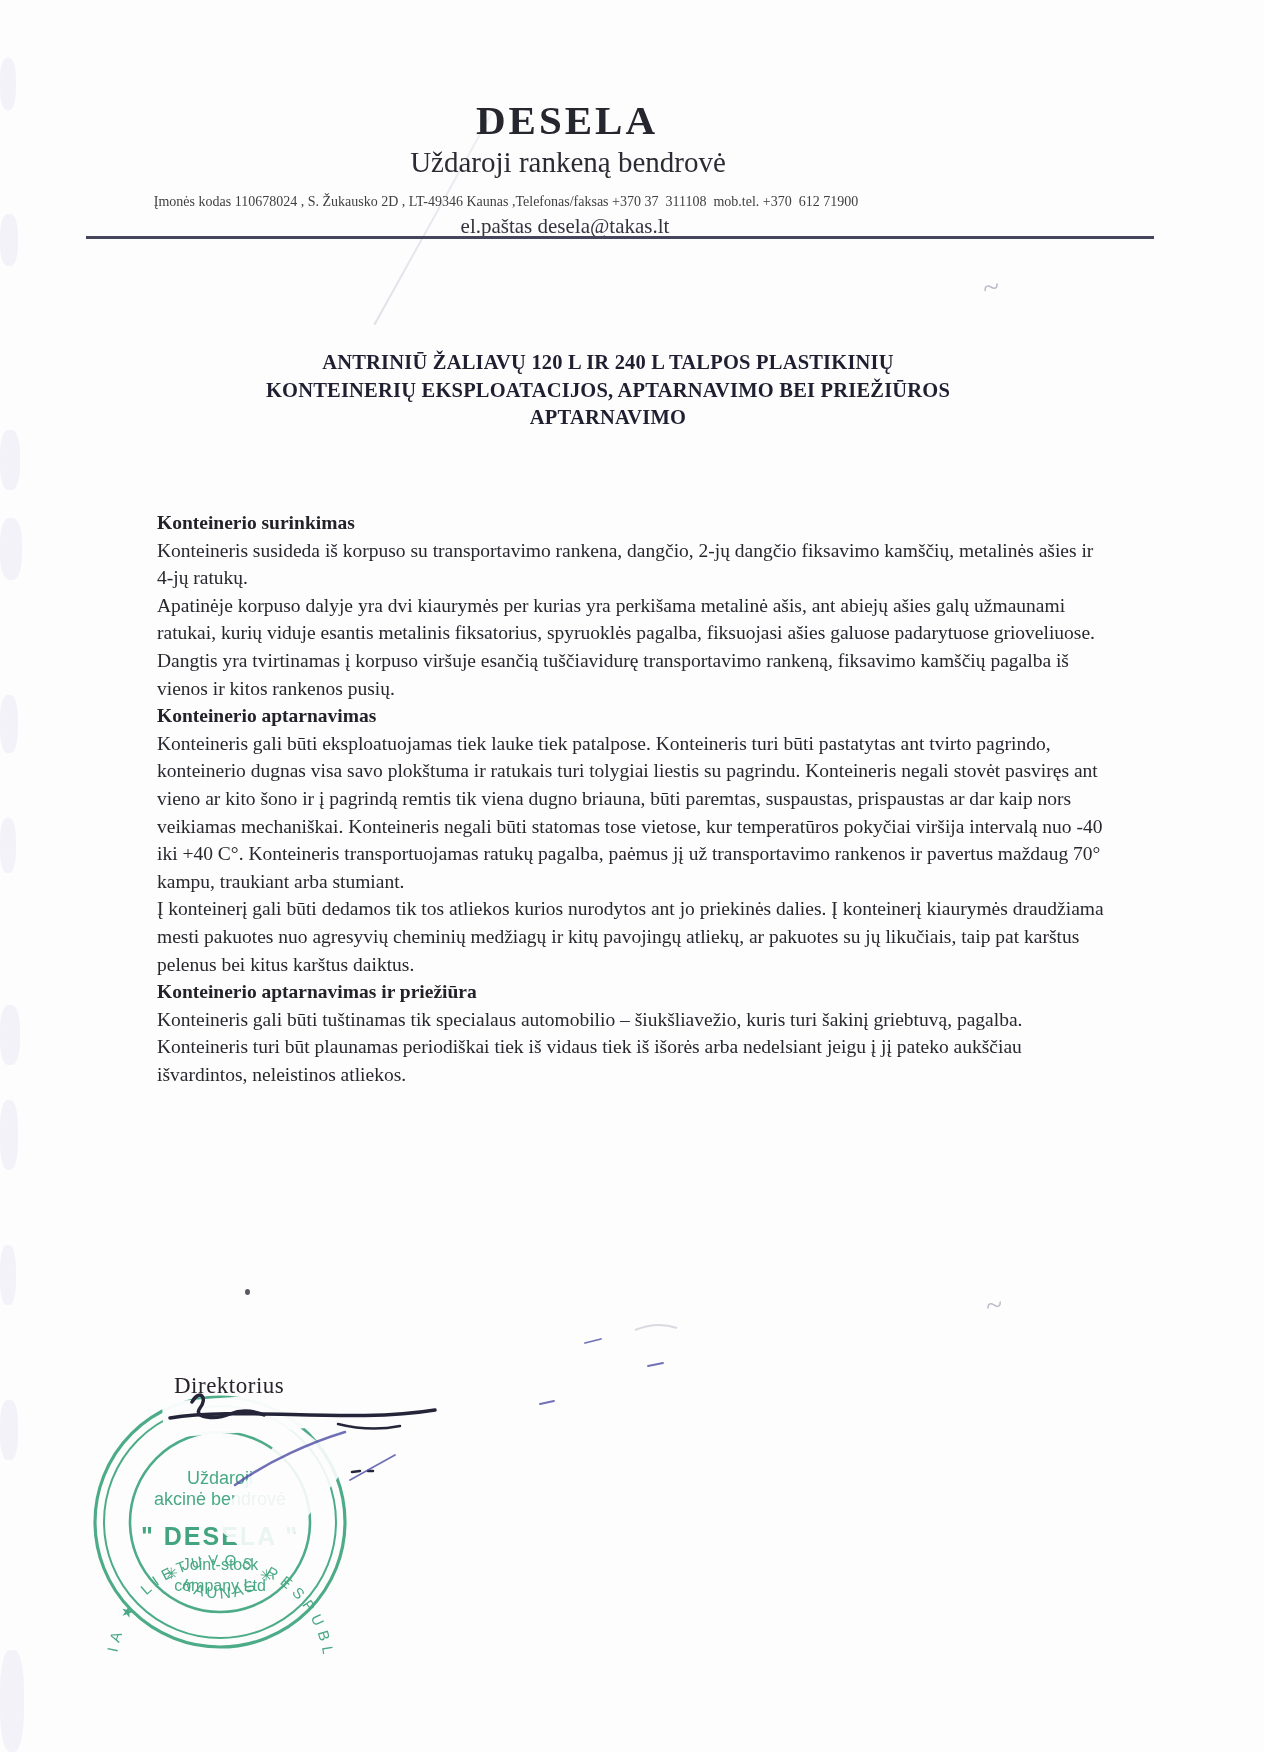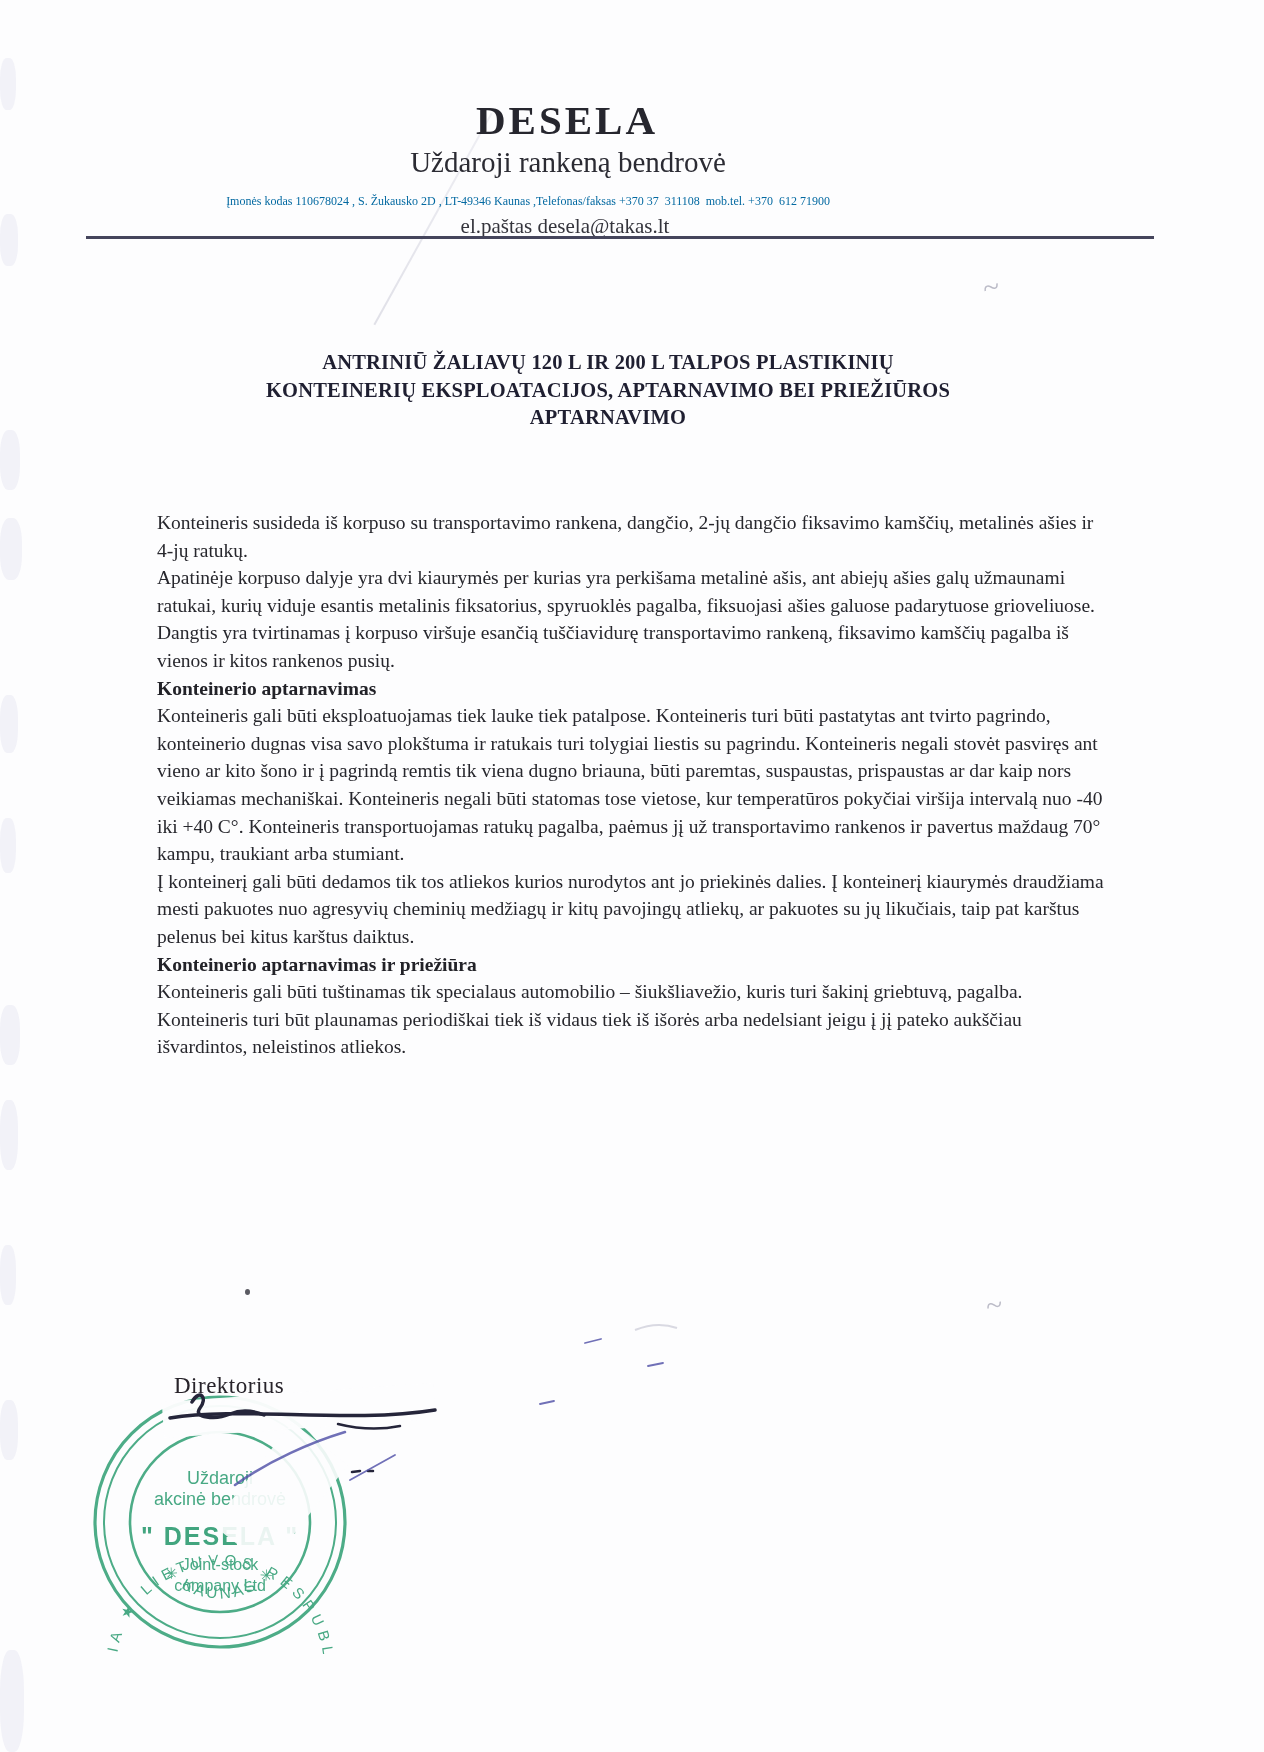--- a/index.html
+++ b/index.html
@@ -7,21 +7,21 @@
     position:relative;width:1264px;height:1752px;overflow:hidden;
     background:#fdfdfe;
     font-family:"Liberation Serif", serif;
     color:#29292f;
   }
   .abs{position:absolute;}
   .ctr{transform:translateX(-50%);white-space:nowrap;}
 
   .company-name{top:96px;left:567px;font-size:41px;font-weight:bold;letter-spacing:3px;color:#26262e;}
   .company-type{top:146px;left:568px;font-size:29px;color:#2b2b33;}
-  .info-line{top:194px;left:528px;font-size:12px;color:#0369a1;white-space:pre;}
+  .info-line{top:194px;left:506px;font-size:14px;color:#404040;white-space:pre;}
   .email-line{top:214px;left:565px;font-size:21px;color:#34343c;}
   .head-rule{top:236px;left:86px;width:1068px;height:2.5px;background:#45455c;}
 
   .doc-title{top:349px;left:608px;text-align:center;font-weight:bold;font-size:20.5px;line-height:27.5px;color:#1f1f31;letter-spacing:0.2px;}
   .doc-title div{white-space:nowrap;}
 
   .body-text{top:509px;left:157px;width:953px;font-size:19.5px;line-height:27.6px;color:#27272d;}
   .body-text p{margin:0;}
   .body-text h3{margin:0;font-size:19.5px;line-height:27.6px;font-weight:bold;color:#222228;}
 
@@ -55,26 +55,27 @@
   <div class="abs tilde" style="top:1288px;left:986px;transform:rotate(-8deg);">~</div>
   <div class="abs dot-artifact"></div>
 
   <div class="abs ctr company-name">DESELA</div>
   <div class="abs ctr company-type">Uždaroji rankeną bendrovė</div>
   <div class="abs ctr info-line">Įmonės kodas 110678024 , S. Žukausko 2D , LT-49346 Kaunas ,Telefonas/faksas +370 37  311108  mob.tel. +370  612 71900</div>
   <div class="abs ctr email-line">el.paštas desela@takas.lt</div>
   <div class="abs head-rule"></div>
 
   <div class="abs ctr doc-title">
-    <div>ANTRINIŪ ŽALIAVŲ 120 L IR 200 L TALPOS PLASTIKINIŲ</div>
+    <div>ANTRINIŪ ŽALIAVŲ 120 L IR 240 L TALPOS PLASTIKINIŲ</div>
     <div>KONTEINERIŲ EKSPLOATACIJOS, APTARNAVIMO BEI PRIEŽIŪROS</div>
     <div>APTARNAVIMO</div>
   </div>
 
   <div class="abs body-text">
+    <h3>Konteinerio surinkimas</h3>
     <p>Konteineris susideda iš korpuso su transportavimo rankena, dangčio, 2-jų dangčio fiksavimo kamščių, metalinės ašies ir 4-jų ratukų.</p>
     <p>Apatinėje korpuso dalyje yra dvi kiaurymės per kurias yra perkišama metalinė ašis, ant abiejų ašies galų užmaunami ratukai, kurių viduje esantis metalinis fiksatorius, spyruoklės pagalba, fiksuojasi ašies galuose padarytuose grioveliuose. Dangtis yra tvirtinamas į korpuso viršuje esančią tuščiavidurę transportavimo rankeną, fiksavimo kamščių pagalba iš vienos ir kitos rankenos pusių.</p>
     <h3>Konteinerio aptarnavimas</h3>
     <p>Konteineris gali būti eksploatuojamas tiek lauke tiek patalpose. Konteineris turi būti pastatytas ant tvirto pagrindo, konteinerio dugnas visa savo plokštuma ir ratukais turi tolygiai liestis su pagrindu. Konteineris negali stovėt pasviręs ant vieno ar kito šono ir į pagrindą remtis tik viena dugno briauna, būti paremtas, suspaustas, prispaustas ar dar kaip nors veikiamas mechaniškai. Konteineris negali būti statomas tose vietose, kur temperatūros pokyčiai viršija intervalą nuo -40 iki +40 C°. Konteineris transportuojamas ratukų pagalba, paėmus jį už transportavimo rankenos ir pavertus maždaug 70° kampu, traukiant arba stumiant.</p>
     <p>Į konteinerį gali būti dedamos tik tos atliekos kurios nurodytos ant jo priekinės dalies. Į konteinerį kiaurymės draudžiama mesti pakuotes nuo agresyvių cheminių medžiagų ir kitų pavojingų atliekų, ar pakuotes su jų likučiais, taip pat karštus pelenus bei kitus karštus daiktus.</p>
     <h3>Konteinerio aptarnavimas ir priežiūra</h3>
     <p>Konteineris gali būti tuštinamas tik specialaus automobilio – šiukšliavežio, kuris turi šakinį griebtuvą, pagalba. Konteineris turi būt plaunamas periodiškai tiek iš vidaus tiek iš išorės arba nedelsiant jeigu į jį pateko aukščiau išvardintos, neleistinos atliekos.</p>
   </div>
 
   <div class="abs sig-label">Direktorius</div>

